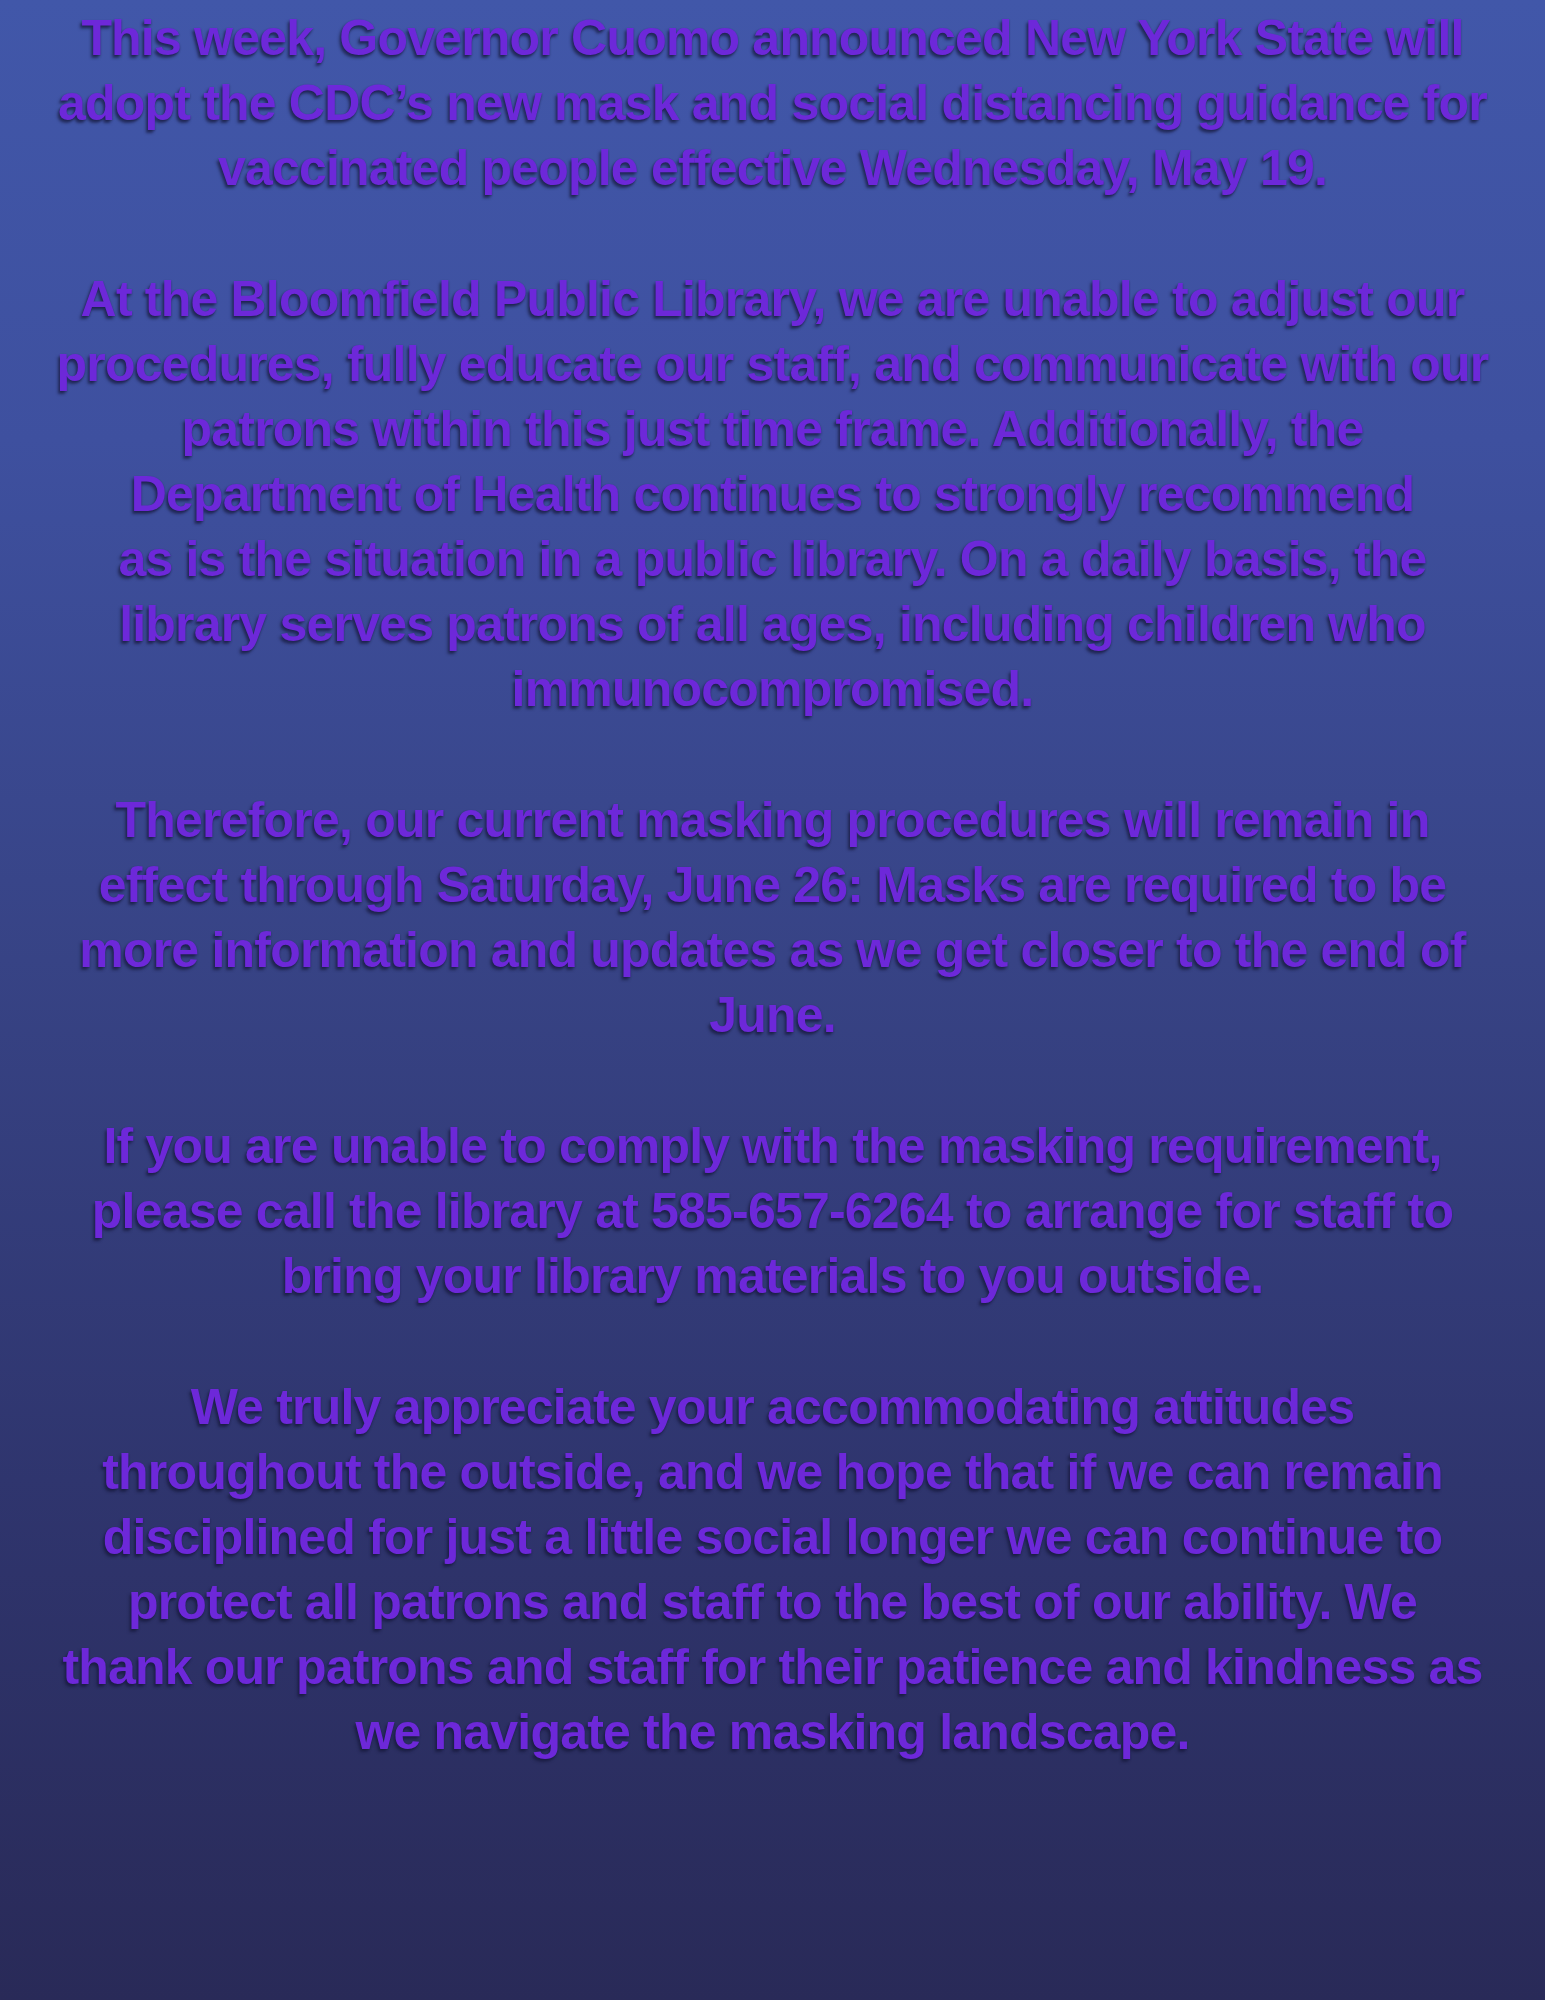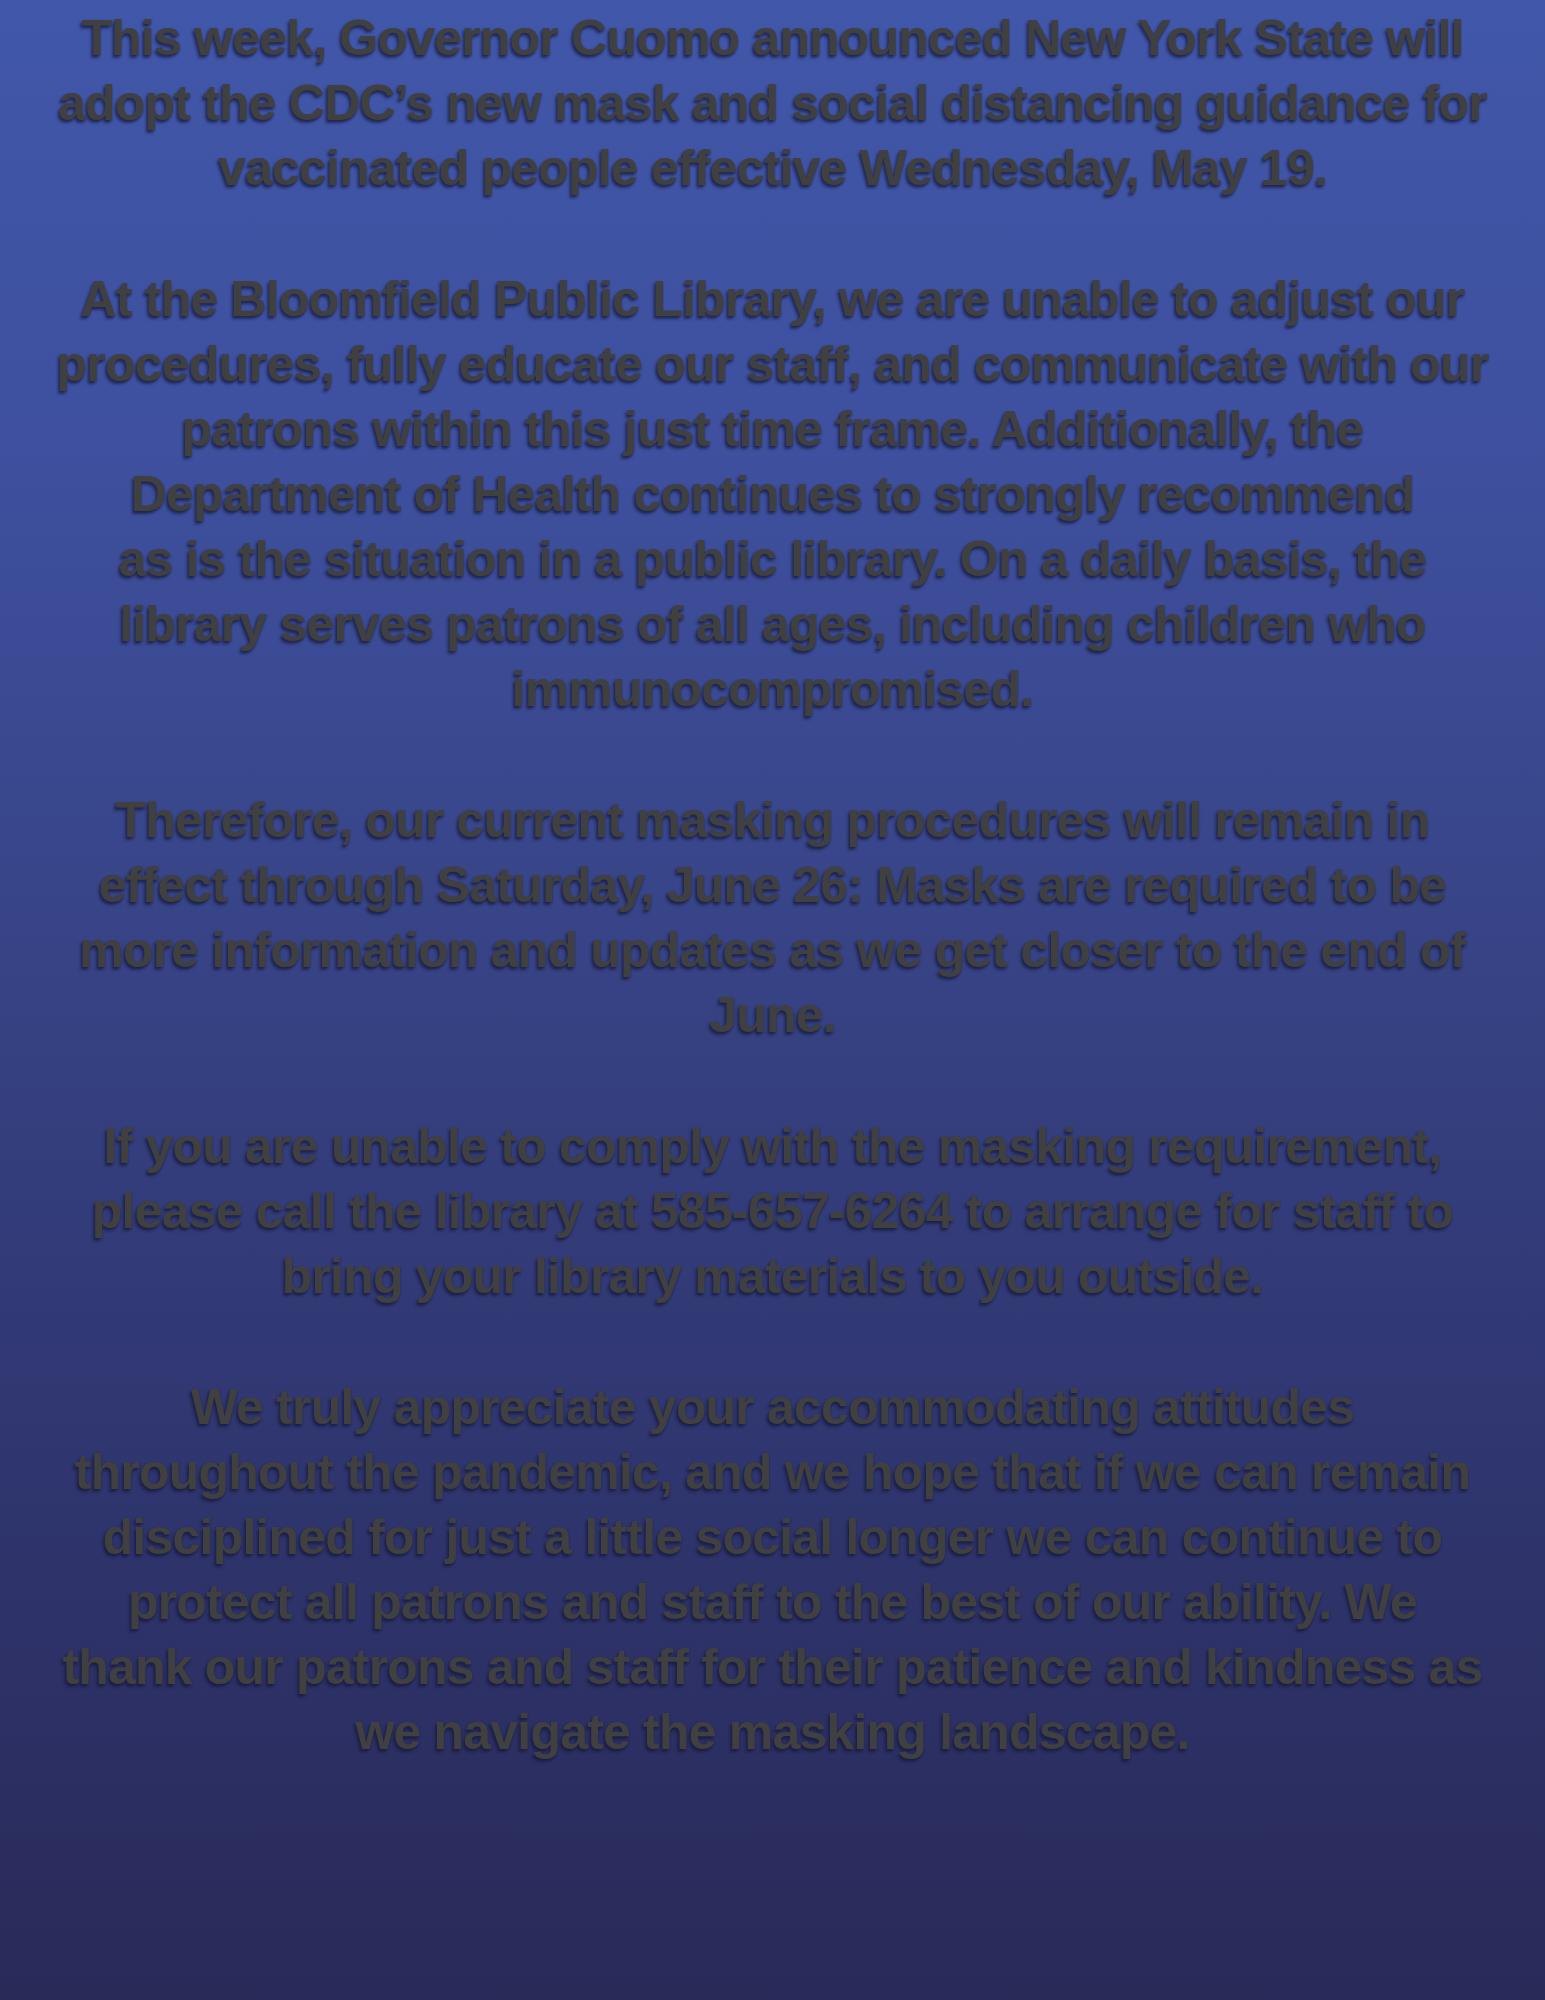--- a/index.html
+++ b/index.html
@@ -29,21 +29,21 @@
     margin: 0 0 66px 0;
   }
   .para:last-child {
     margin-bottom: 16px;
   }
   .line {
     font-size: 50px;
     line-height: 65px;
     font-weight: 700;
     letter-spacing: -0.8px;
-    color: #404040;
+    color: #6d28d9;
     white-space: nowrap;
     text-shadow: -2px 3px 3px rgba(22, 24, 58, 0.65),
                  0px 1px 2px rgba(22, 24, 58, 0.45);
   }
 </style>
 </head>
 <body>
 
 <div class="poster">
 
@@ -71,20 +71,20 @@
   </div>
 
   <div class="para">
     <div class="line">If you are unable to comply with the masking requirement,</div>
     <div class="line">please call the library at 585-657-6264 to arrange for staff to</div>
     <div class="line">bring your library materials to you outside.</div>
   </div>
 
   <div class="para">
     <div class="line">We truly appreciate your accommodating attitudes</div>
-    <div class="line">throughout the pandemic, and we hope that if we can remain</div>
+    <div class="line">throughout the outside, and we hope that if we can remain</div>
     <div class="line">disciplined for just a little social longer we can continue to</div>
     <div class="line">protect all patrons and staff to the best of our ability. We</div>
     <div class="line">thank our patrons and staff for their patience and kindness as</div>
     <div class="line">we navigate the masking landscape.</div>
   </div>
 
 </div>
 
 </body></html>

